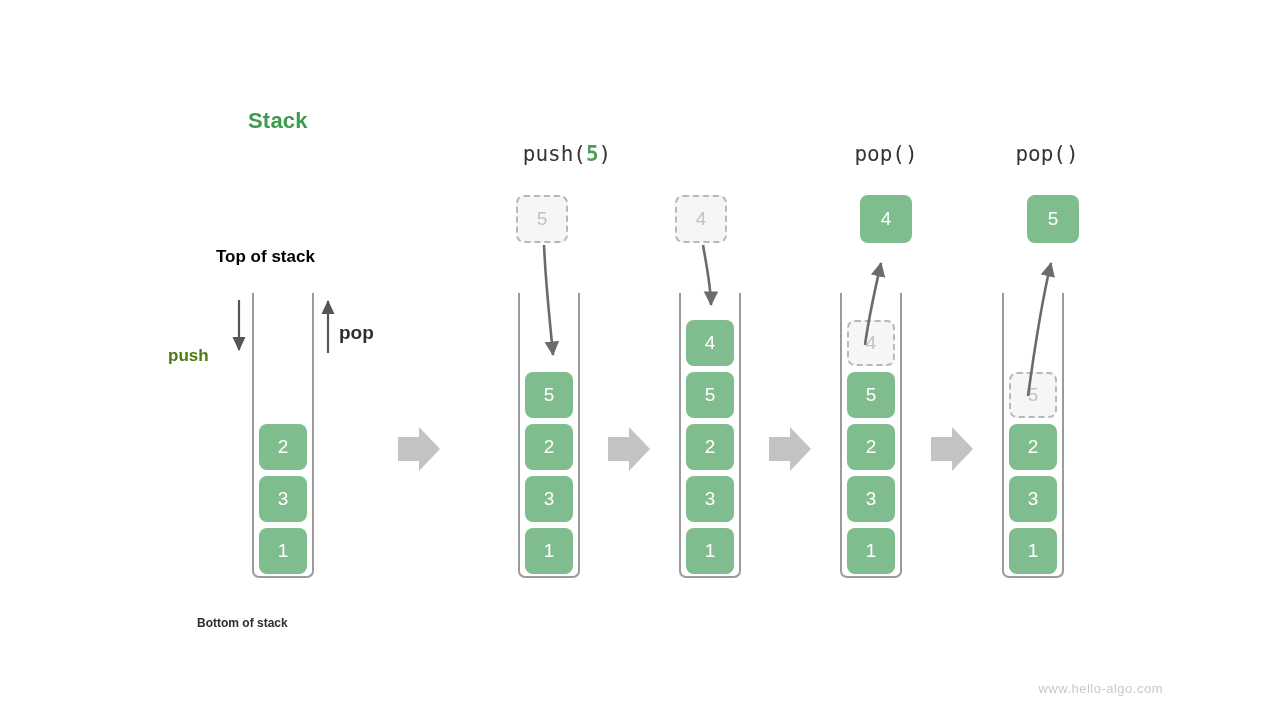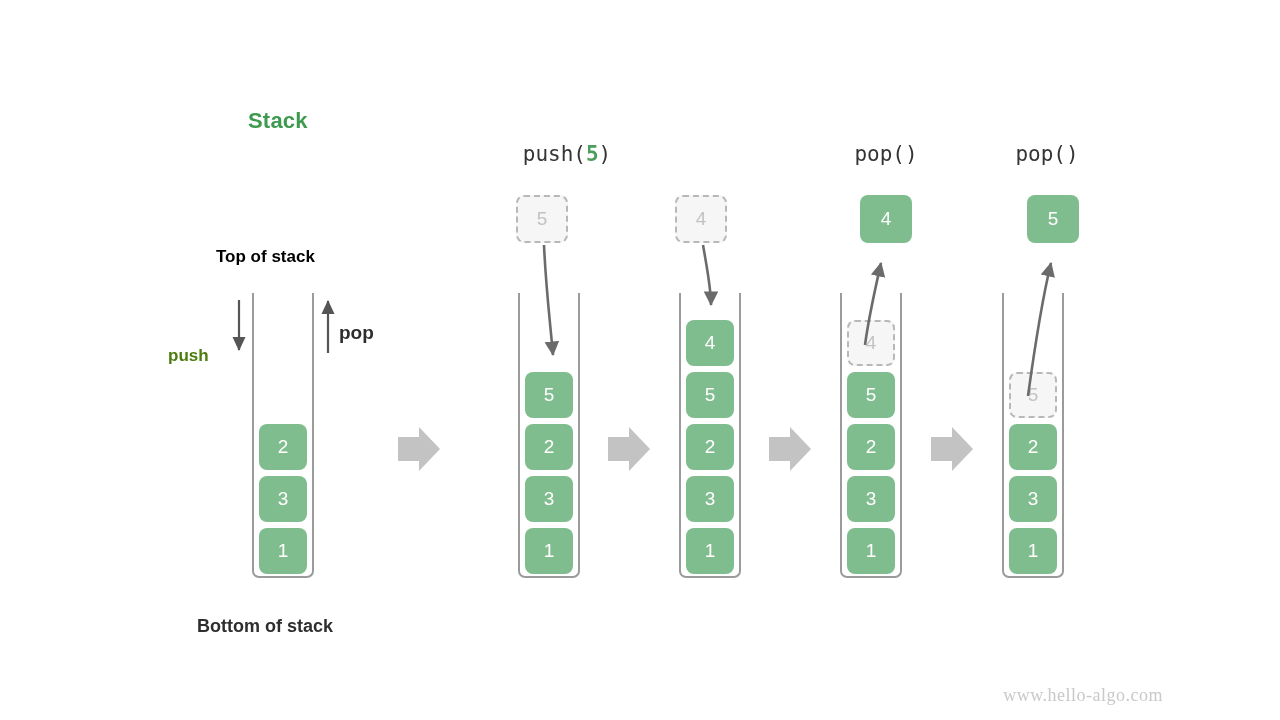--- a/index.html
+++ b/index.html
@@ -41,21 +41,21 @@
     top: 247px;
     font-size: 17px;
     font-weight: bold;
     color: #000000;
     white-space: nowrap;
   }
   .label-bottom {
     position: absolute;
     left: 197px;
     top: 616px;
-    font-size: 18px;
+    font-size: 12px;
     font-weight: bold;
     color: #2e2e2e;
     white-space: nowrap;
   }
   .label-push {
     position: absolute;
     left: 168px;
     top: 322px;
     font-size: 17px;
     font-weight: bold;
@@ -131,23 +131,23 @@
     left: 0; top: 0;
     width: 1280px;
     height: 720px;
     pointer-events: none;
   }
 
   
   .watermark {
     position: absolute;
     right: 18px;
-    bottom: 14px;
-    font-family: Liberation Serif, serif;
-    font-size: 18px;
+    bottom: 24px;
+    font-family: Liberation Sans, sans-serif;
+    font-size: 13px;
     color: #c9c9c9;
     letter-spacing: 0.5px;
     white-space: nowrap;
   }
 </style>
 </head>
 <body>
 
 <div class="canvas">
 

